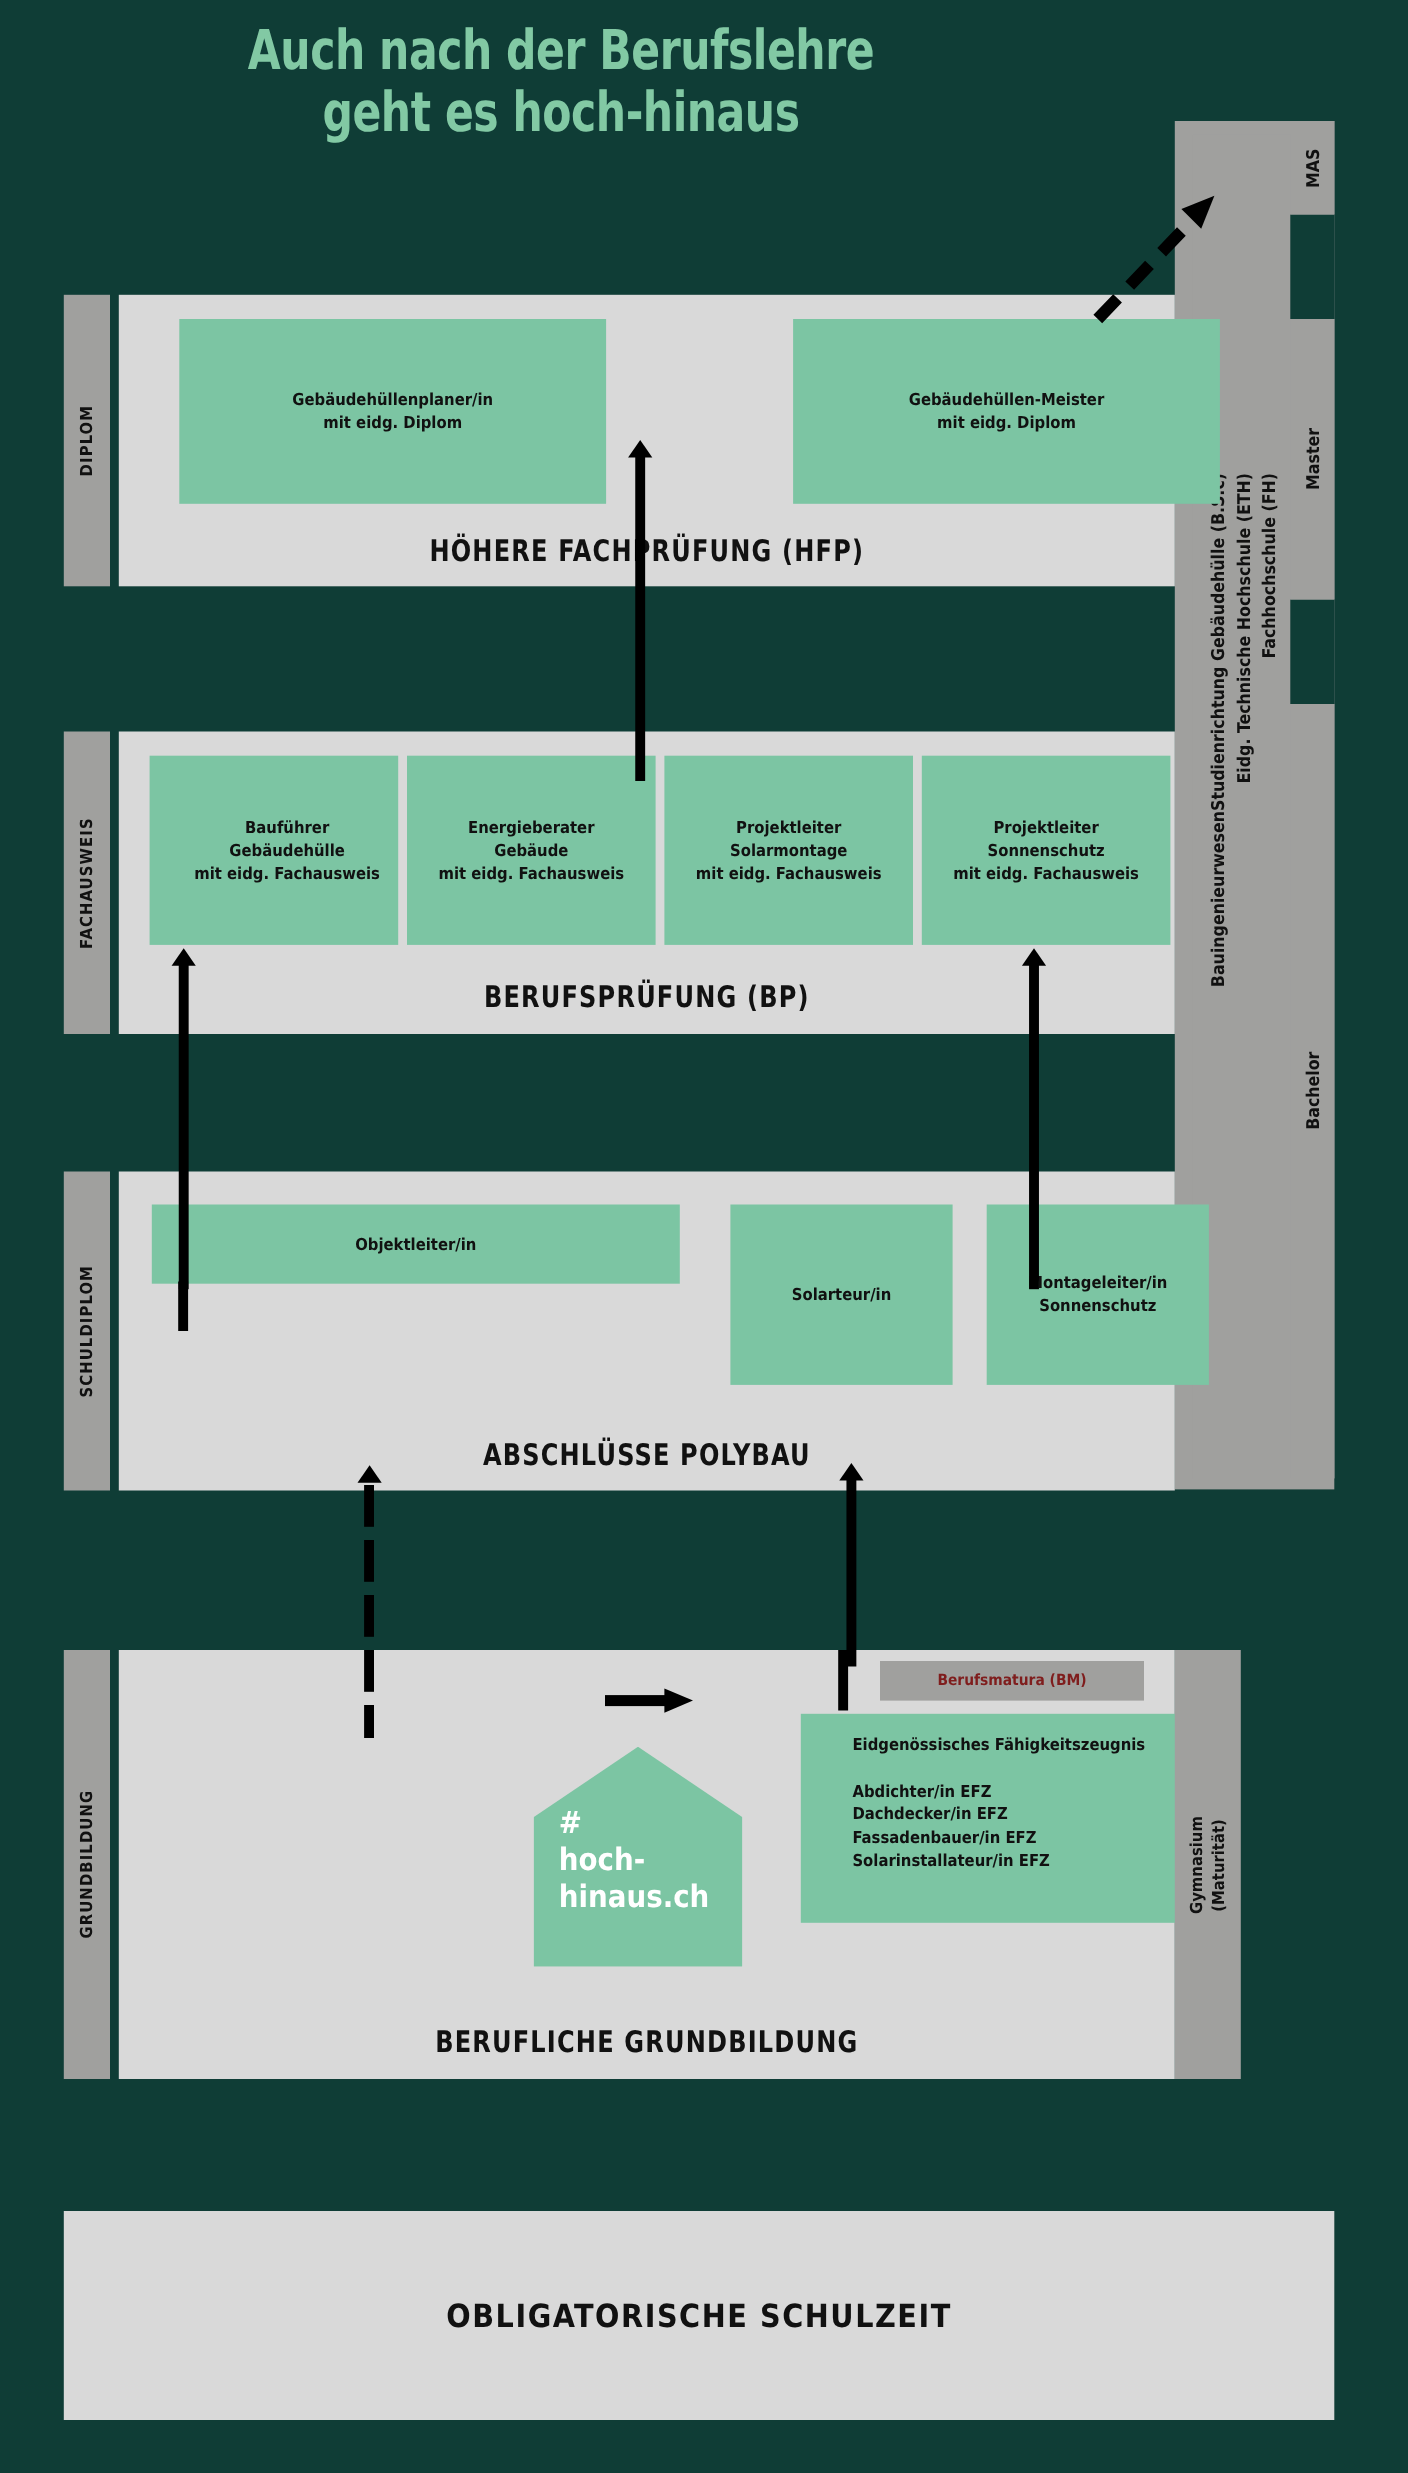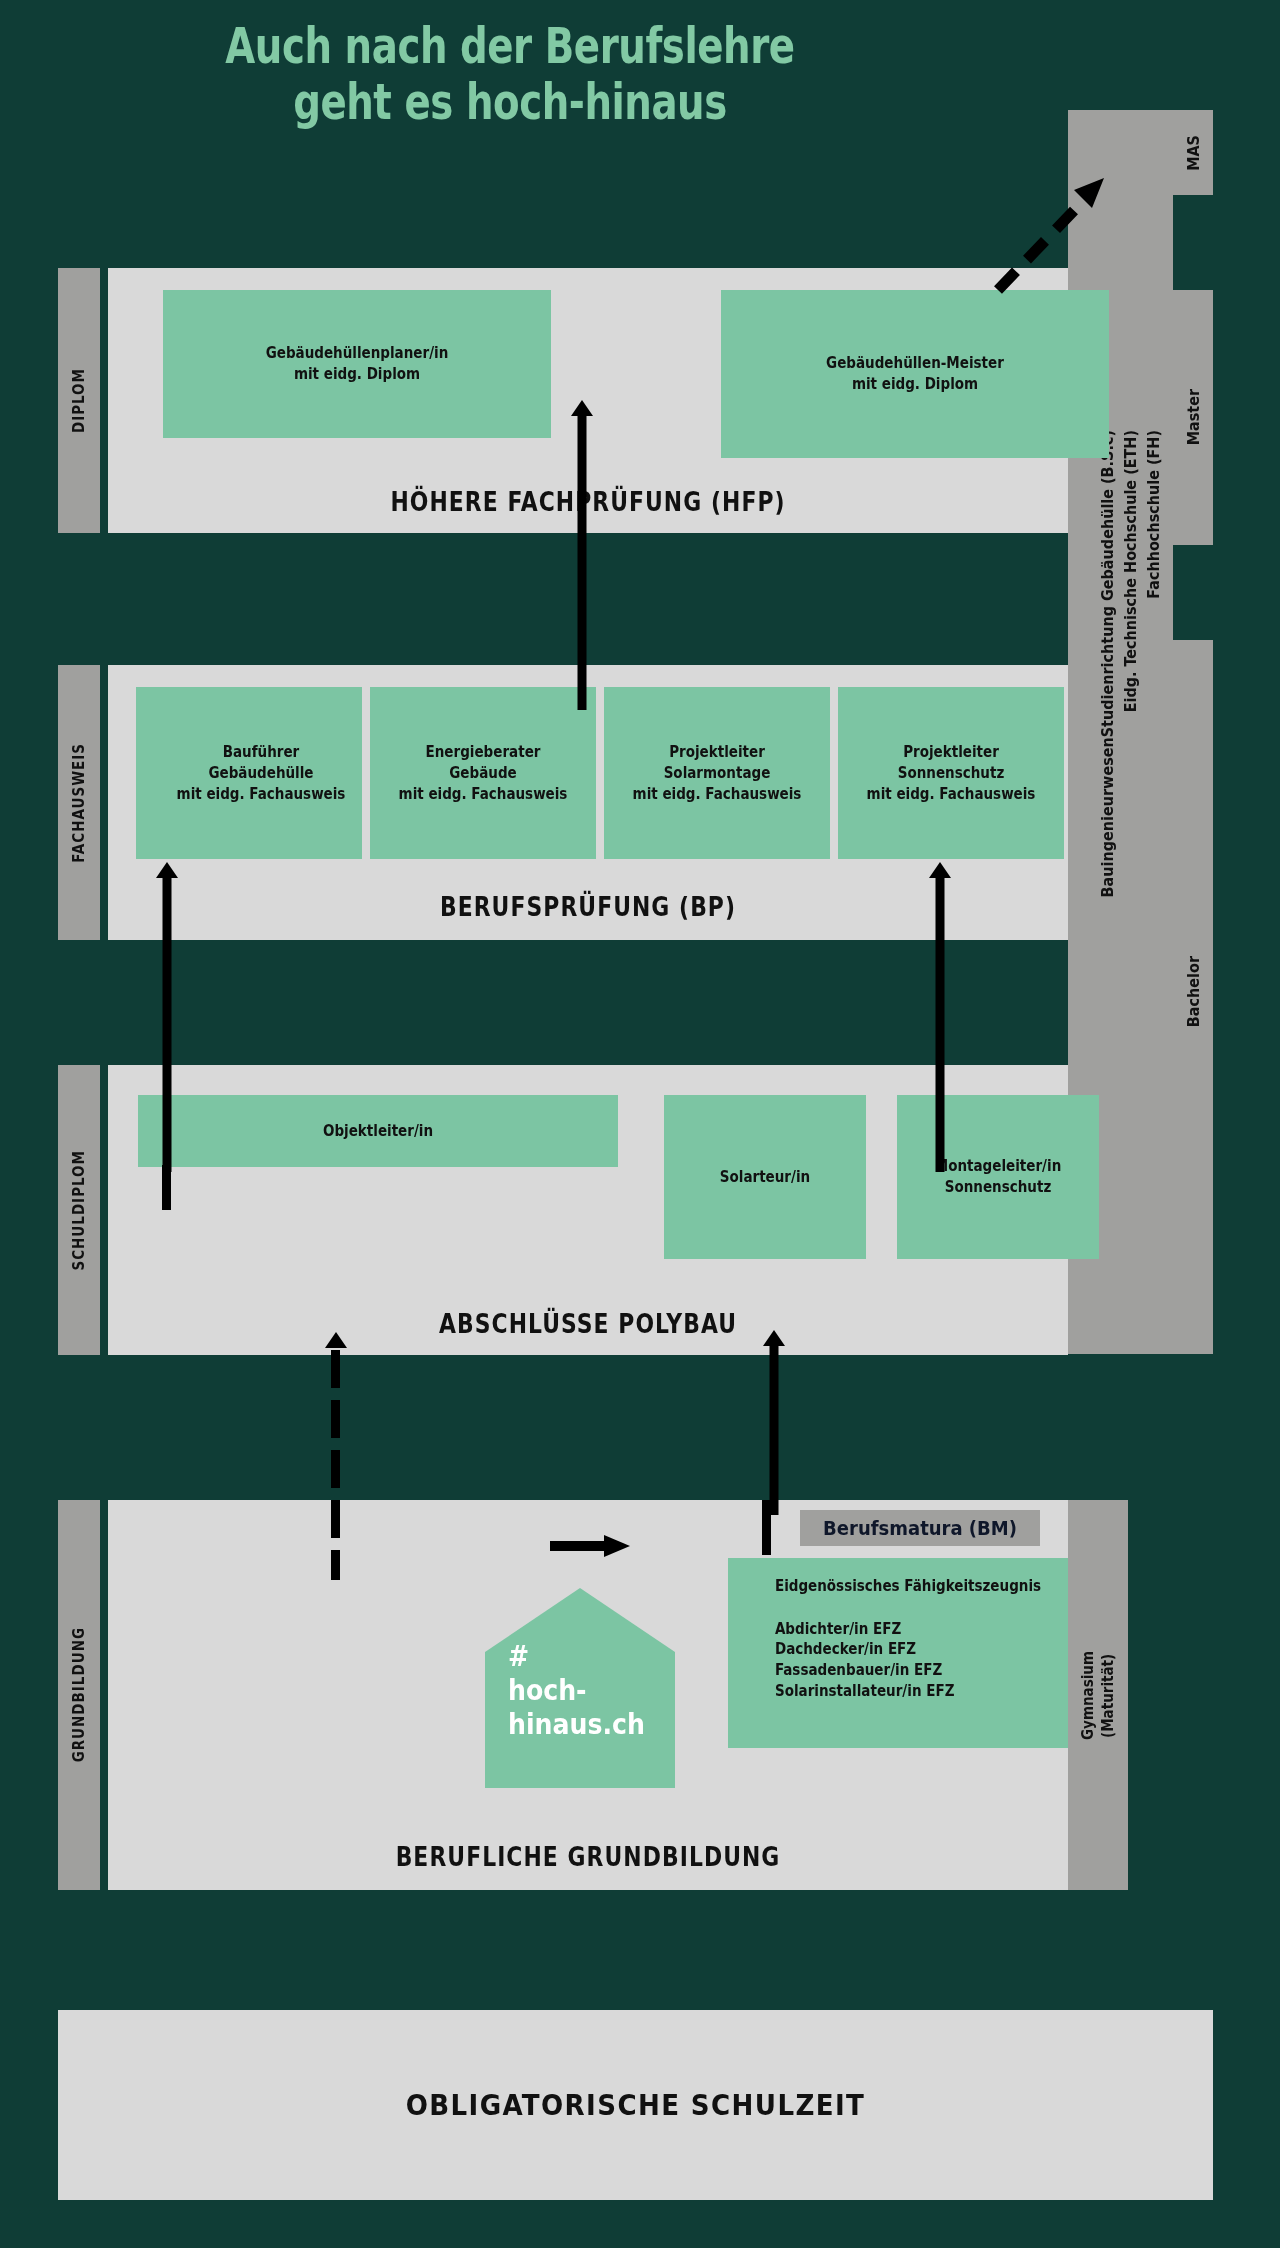--- a/index.html
+++ b/index.html
@@ -101,21 +101,21 @@
   #house-text {
     position:absolute;
     color:#fff; font-weight:bold; font-size:28px; line-height:1.22;
     font-family:"DejaVu Sans Condensed","Liberation Sans", sans-serif;
   }
 
   
   #bm-badge {
     position:absolute; background:#a0a09e;
     display:flex; align-items:center; justify-content:center;
-    font-size:20px; font-weight:bold; color:#0f172a;
+    font-size:14px; font-weight:bold; color:#7f1d1d;
     font-family:"DejaVu Sans Condensed","Liberation Sans", sans-serif;
   }
   #gymnasium {
     position:absolute; background:#a0a09e;
     display:flex; align-items:center; justify-content:center;
   }
   #gymnasium span {
     writing-mode:vertical-rl; transform:rotate(180deg);
     font-size:15px; font-weight:bold; color:#111; text-align:center;
     line-height:1.3;
@@ -161,21 +161,21 @@
   <div class="vert abs" style="left:58px; top:0;  font-size:16px; font-weight:bold; color:#111; white-space:nowrap; font-family:'DejaVu Sans Condensed','Liberation Sans',sans-serif;">Fachhochschule (FH)</div>
   <div class="vert abs" style="left:35px; top:0;  font-size:16px; font-weight:bold; color:#111; white-space:nowrap; font-family:'DejaVu Sans Condensed','Liberation Sans',sans-serif;">Eidg. Technische Hochschule (ETH)</div>
   <div class="vert abs" style="left:12px; top:0;  font-size:16px; font-weight:bold; color:#111; white-space:nowrap; font-family:'DejaVu Sans Condensed','Liberation Sans',sans-serif;">BauingenieurwesenStudienrichtung Gebäudehülle (B.S.c)</div>
 </div>
 
 <div class="band" style="left:58px; top:268px; width:1010px; height:265px;">
   <div class="tab">
     <span>DIPLOM</span>
   </div>
   <div class="panel">
-    <div class="cell" style="left:55px; top:22px; width:388px; height:148px;">
+    <div class="cell" style="left:55px; top:22px; width:388px; height:168px;">
       <div>
         <div>Gebäudehüllenplaner/in</div>
         <div>mit eidg. Diplom</div>
       </div>
     </div>
     <div class="cell" style="left:613px; top:22px; width:388px; height:168px;">
       <div>
         <div>Gebäudehüllen-Meister</div>
         <div>mit eidg. Diplom</div>
       </div>

